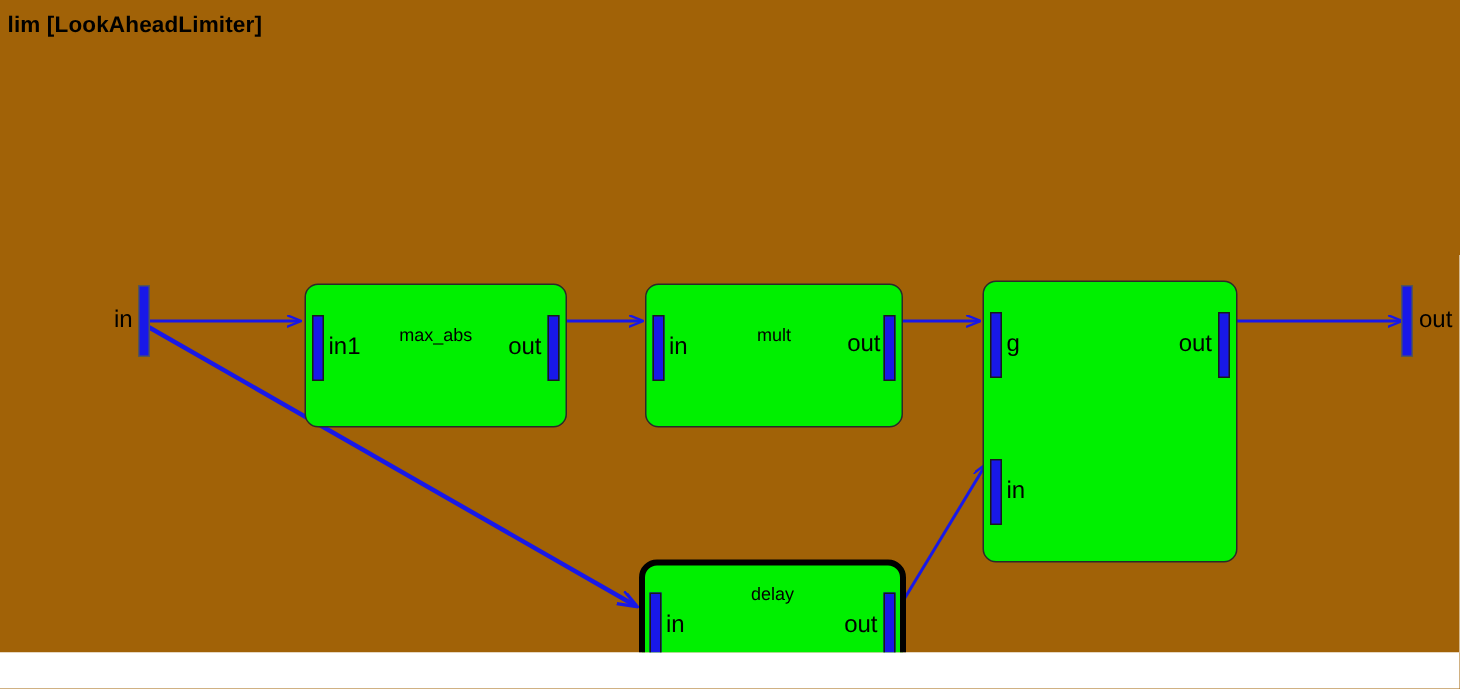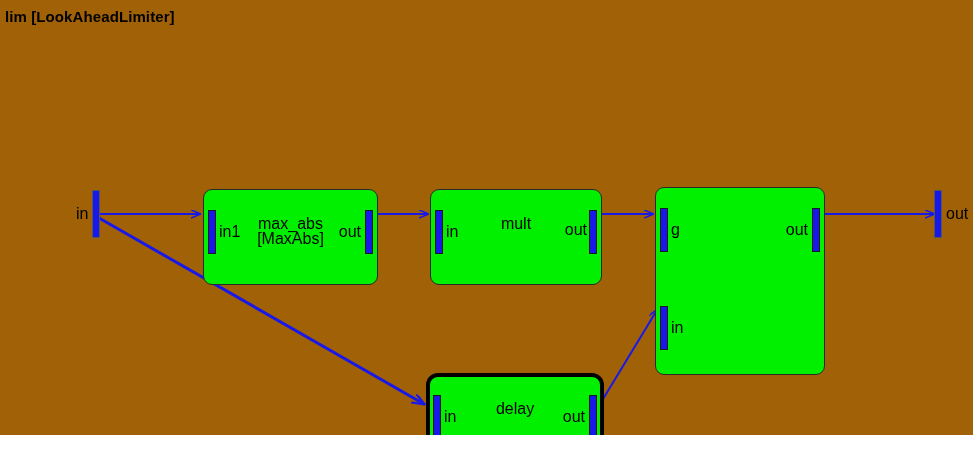--- a/index.html
+++ b/index.html
@@ -47,21 +47,21 @@
   }
   .block.thick {
     border: 4px solid #000000;
     border-radius: 12px;
   }
   .block-label {
     position: absolute;
     left: 0;
     right: 0;
     text-align: center;
-    font-size: 16px;
+    font-size: 12px;
     line-height: 15px;
     color: #000000;
     pointer-events: none;
   }
   .block-label .ln1 { display: block; }
   .block-label .ln2 { display: block; }
   
   .port {
     position: absolute;
     width: 8px;
@@ -123,21 +123,20 @@
 
   <div class="block" style="left:203px; top:172px; width:175px; height:96px;">
     <div class="port" style="left:4px; top:20px; height:44px;"></div>
     <div class="port-label" style="left:15px; top:36px;">in1</div>
 
     <div class="port" style="right:4px; top:20px; height:44px;"></div>
     <div class="port-label" style="right:16px; top:36px;">out</div>
 
     <div class="block-label" style="top:26px;">
       <span class="ln1">max_abs</span>
-      <span class="ln2">[MaxAbs]</span>
     </div>
   </div>
 
   <div class="block" style="left:430px; top:172px; width:172px; height:96px;">
     <div class="port" style="left:4px; top:20px; height:44px;"></div>
     <div class="port-label" style="left:15px; top:36px;">in</div>
 
     <div class="port" style="right:4px; top:20px; height:44px;"></div>
     <div class="port-label" style="right:14px; top:34px;">out</div>
 
@@ -158,18 +157,18 @@
 
   </div>
 
   <div class="block thick" style="left:426px; top:356px; width:178px; height:96px;">
     <div class="port" style="left:3px; top:18px; height:44px;"></div>
     <div class="port-label" style="left:14px; top:34px;">in</div>
 
     <div class="port" style="right:3px; top:18px; height:44px;"></div>
     <div class="port-label" style="right:15px; top:34px;">out</div>
 
-    <div class="block-label" style="top:24px;">
+    <div class="block-label" style="top:12px;">
       <span class="ln1">delay</span>
     </div>
   </div>
 
 </div>
 
 </body></html>

